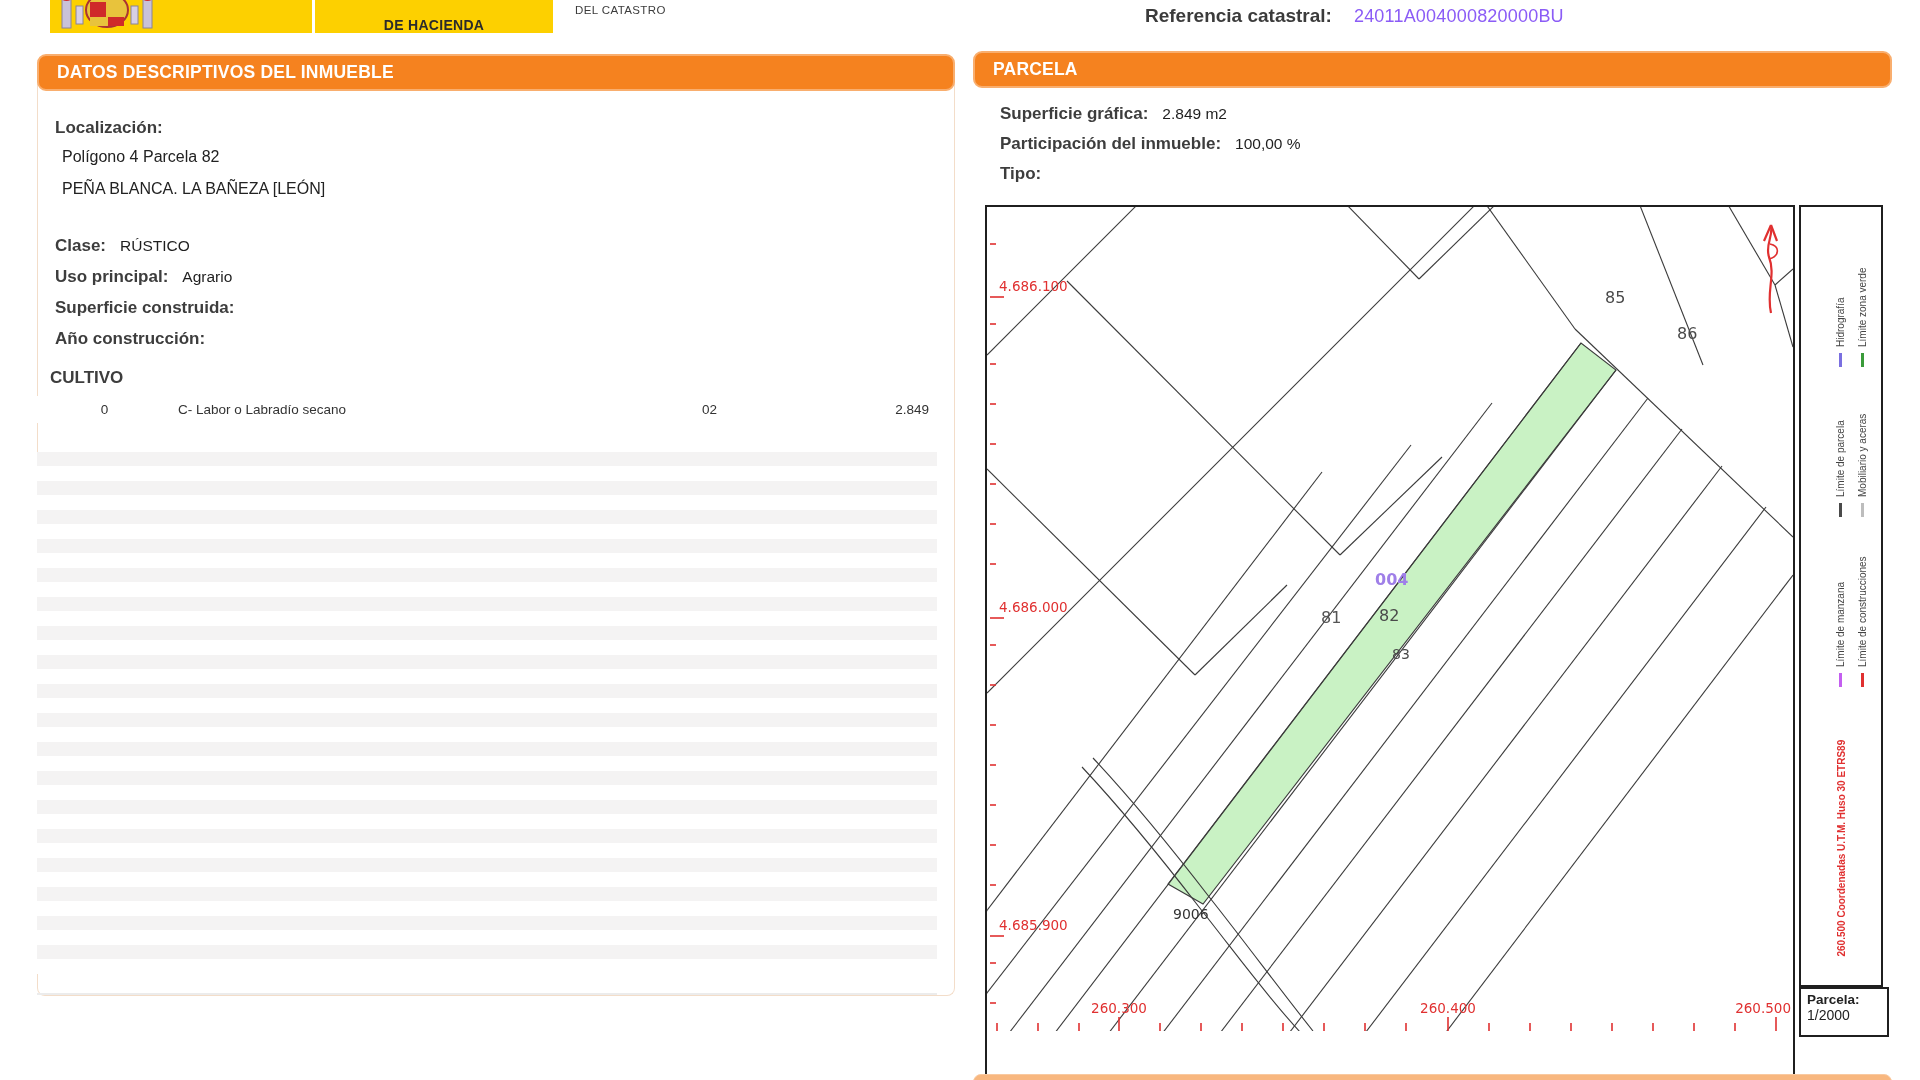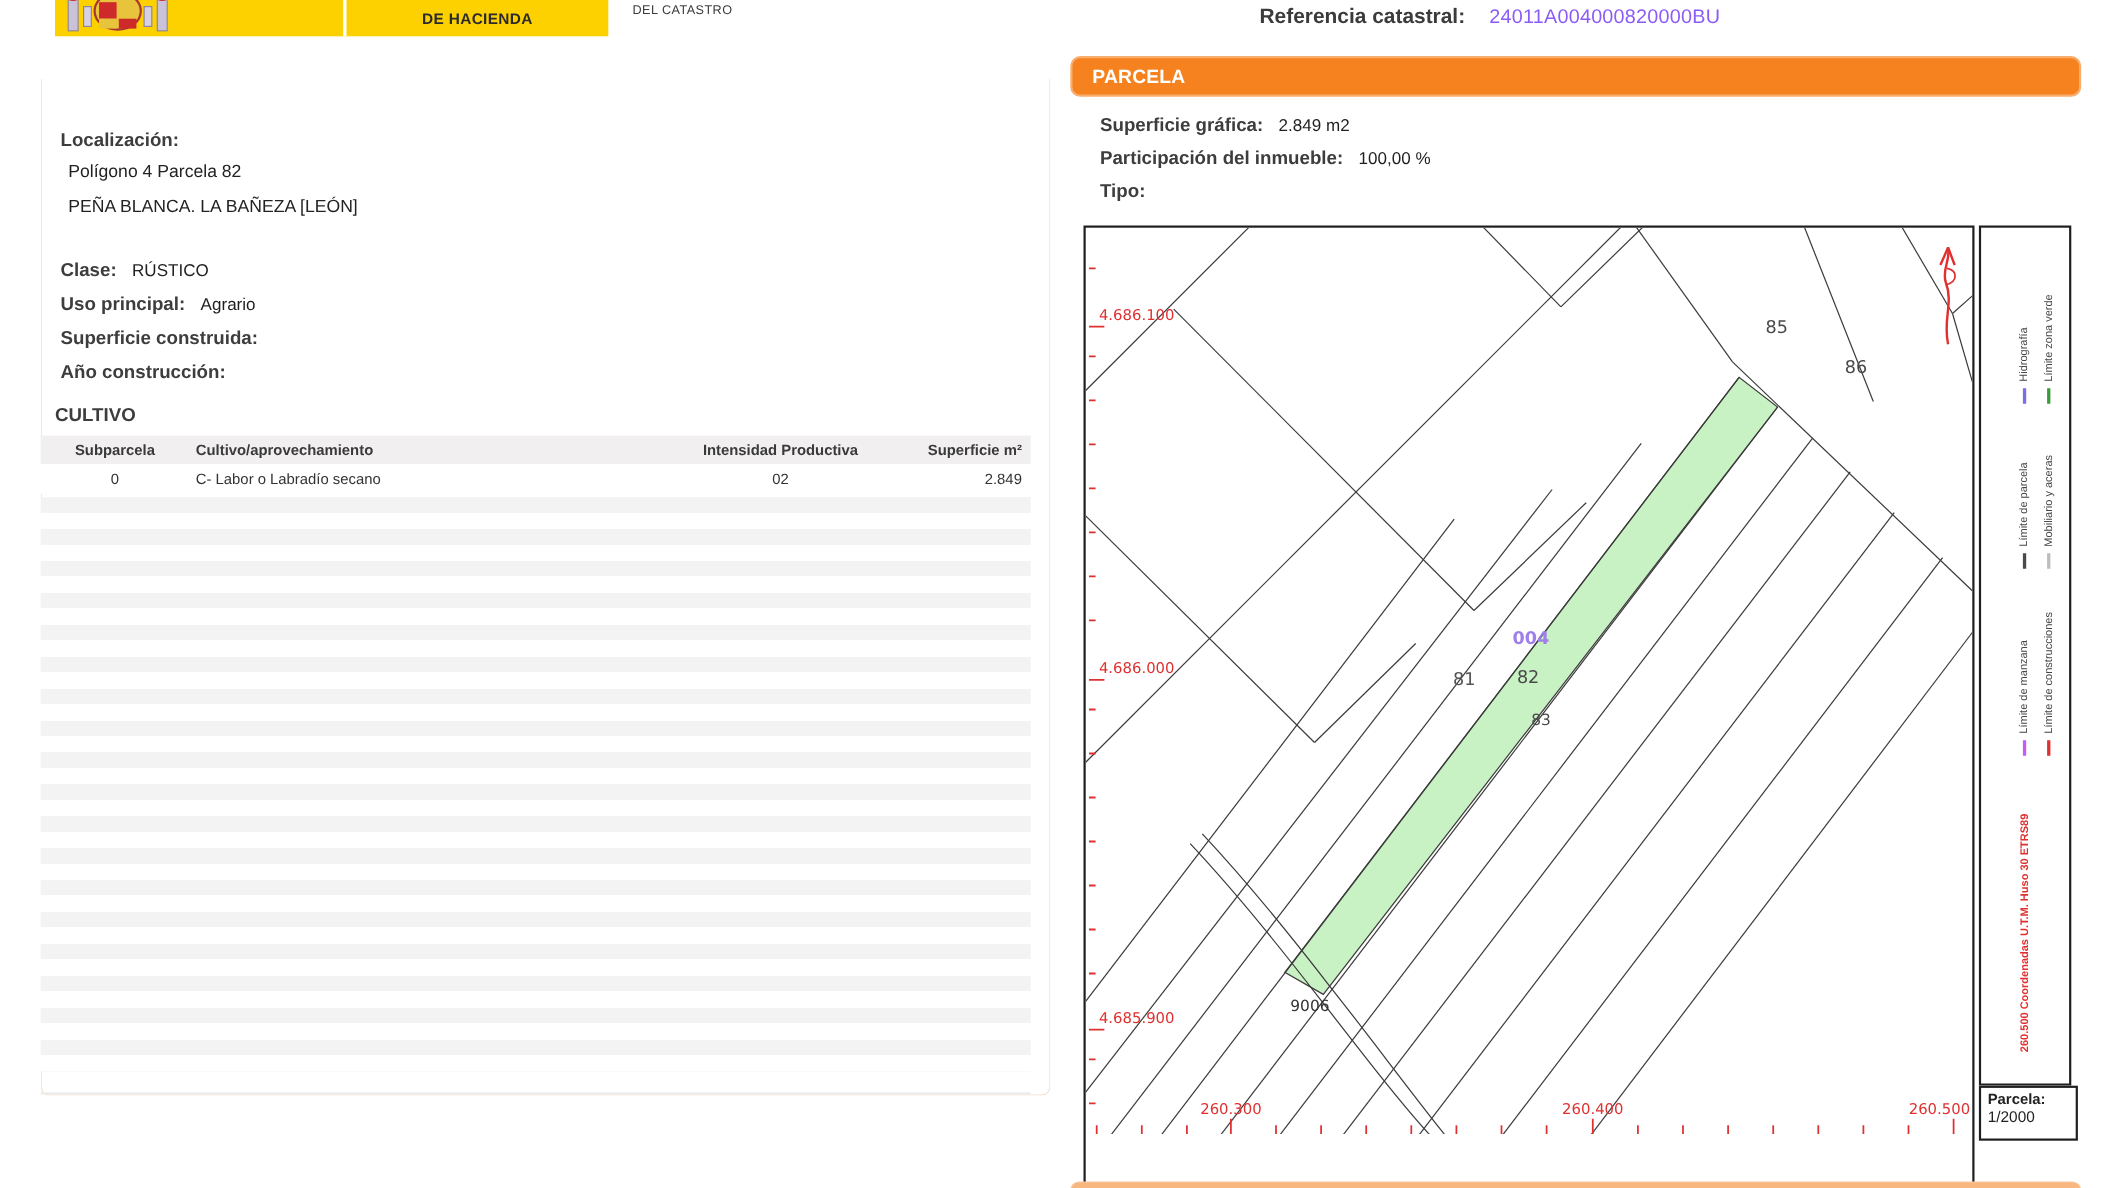--- a/index.html
+++ b/index.html
@@ -7,21 +7,21 @@
   .page {
     position:relative; width:1920px; height:1080px; background:#ffffff;
     overflow:hidden; font-family:"Liberation Sans","DejaVu Sans",sans-serif;
     color:#222;
   }
   .abs { position:absolute; }
 
   
   .banner { left:50px; top:0; width:503px; height:33px; background:#fdd000; display:flex; }
   .banner-logo-sec { width:265px; height:33px; position:relative; overflow:hidden; border-right:3px solid #fff; }
-  .banner-text-sec { flex:1; display:flex; align-items:center; justify-content:center; }
+  .banner-text-sec { flex:1; display:flex; align-items:flex-end; justify-content:center; }
   .ministry-text { font-size:14px; font-weight:600; color:#2b2b2b; letter-spacing:.3px; }
   .catastro-text { left:575px; top:4px; font-size:11.5px; color:#3c3c3c; letter-spacing:.4px; }
   .ref-row { left:1145px; top:5px; display:flex; align-items:baseline; gap:22px; }
   .ref-label { font-size:19px; font-weight:bold; color:#3b3b3b; }
   .ref-value { font-size:18px; color:#8b5cf6; letter-spacing:.2px; }
 
   
   .orange-bar {
     background:#f5821f; border:2px solid #f9ae6e; border-radius:9px;
     display:flex; align-items:center; padding-left:18px;
@@ -95,20 +95,23 @@
     </div>
   </div>
   <div class="abs catastro-text">DEL CATASTRO</div>
 
   <div class="abs ref-row">
     <span class="ref-label">Referencia catastral:</span>
     <span class="ref-value">24011A004000820000BU</span>
   </div>
 
   <div class="abs left-panel-frame"></div>
+  <div class="abs orange-bar bar-left">
+    <span>DATOS DESCRIPTIVOS DEL INMUEBLE</span>
+  </div>
 
   <div class="abs lbl" style="left:55px;top:118px">Localización:</div>
   <div class="abs loc-line" style="left:62px;top:148px">Polígono 4 Parcela 82</div>
   <div class="abs loc-line" style="left:62px;top:180px">PEÑA BLANCA. LA BAÑEZA [LEÓN]</div>
 
   <div class="abs field-row" style="left:55px;top:236px">
     <span class="lbl">Clase:</span>
     <span class="val">RÚSTICO</span>
   </div>
   <div class="abs field-row" style="left:55px;top:267px">
@@ -120,26 +123,20 @@
     <span class="val"></span>
   </div>
   <div class="abs field-row" style="left:55px;top:329px">
     <span class="lbl">Año construcción:</span>
     <span class="val"></span>
   </div>
 
   <div class="abs lbl" style="left:50px;top:368px">CULTIVO</div>
 
   <div class="abs ctable">
-    <div class="trow thead">
-      <div class="tc-c">Subparcela</div>
-      <div class="tc-l">Cultivo/aprovechamiento</div>
-      <div class="tc-c">Intensidad Productiva</div>
-      <div class="tc-r">Superficie m²</div>
-    </div>
     <div class="trow tdata">
       <div class="tc-c">0</div>
       <div class="tc-l">C- Labor o Labradío secano</div>
       <div class="tc-c">02</div>
       <div class="tc-r">2.849</div>
     </div>
   </div>
   <div class="abs stripes"></div>
   <div class="abs panel-bottom-line"></div>
 

